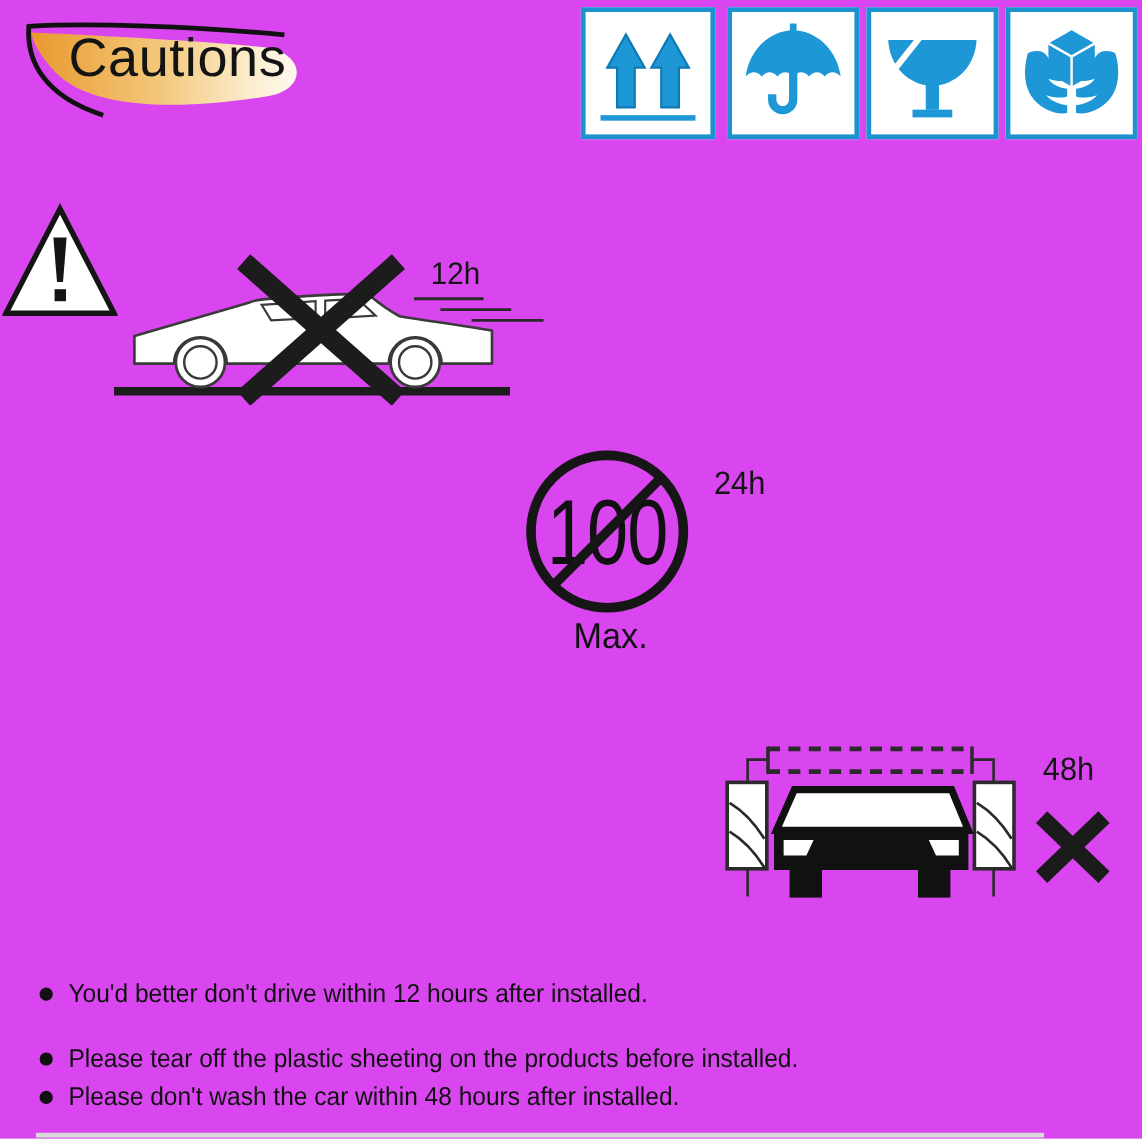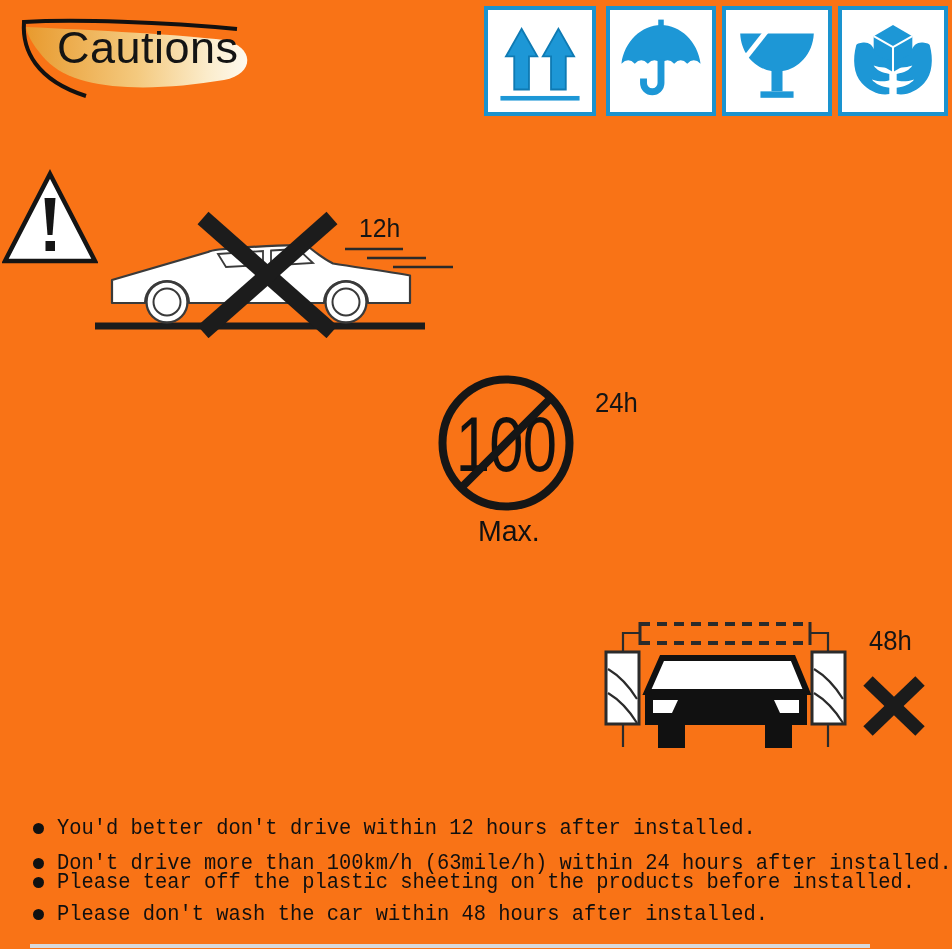--- a/index.html
+++ b/index.html
@@ -1,17 +1,17 @@
 <!DOCTYPE html>
 <html><head>
 <meta charset="utf-8">
 <style>
   html,body{margin:0;padding:0;background:#ffffff;}
   #canvas{
-    position:relative;width:952px;height:949px;background:#f97316;overflow:hidden;
+    position:relative;width:952px;height:949px;background:#d946ef;overflow:hidden;
     font-family:"Liberation Sans", sans-serif;color:#111;
   }
   .abs{position:absolute;}
   
   #logo-svg{position:absolute;left:14px;top:12px;}
   #title{
     position:absolute;left:57px;top:24px;font-size:45px;font-weight:400;
     letter-spacing:.5px;color:#141414;line-height:1.05;
   }
   
@@ -24,21 +24,21 @@
   .hours{font-size:26px;color:#151515;letter-spacing:0;transform:scaleX(.95);transform-origin:left center;}
   #label-12h{left:359px;top:213px;}
   #label-24h{left:595px;top:388px;font-size:27px;}
   #label-48h{left:869px;top:626px;font-size:27px;}
   #label-max{left:478px;top:514px;font-size:30px;transform:scaleX(.95);transform-origin:left center;}
   #speed-value{
     left:436px;top:404px;width:140px;text-align:center;font-size:77px;line-height:80px;
     font-weight:400;color:#111;transform:scaleX(.8);transform-origin:center;letter-spacing:-1px;
   }
   
-  .note{position:absolute;left:33px;display:flex;align-items:center;font-family:Liberation Mono, monospace;}
+  .note{position:absolute;left:33px;display:flex;align-items:center;}
   .note .dot{width:11px;height:11px;border-radius:50%;background:#111;flex:0 0 auto;margin-right:13px;}
   .note .txt{font-size:21.5px;color:#101010;white-space:nowrap;transform:scaleX(.95);transform-origin:left center;}
   #note-0{top:816px;}
   #note-1{top:851px;}
   #note-2{top:902px;text-align:right;}
   #note-3{top:870px;}
   #bottom-strip{position:absolute;left:30px;top:944px;width:840px;height:4px;background:#d9d9d9;}
 </style>
 </head>
 <body>
@@ -172,24 +172,20 @@
   <div class="abs hours" id="label-48h">48h</div>
   <svg class="abs" style="left:862px;top:676px;" width="64" height="60" viewBox="0 0 64 60">
     <line x1="6" y1="5" x2="58" y2="55" stroke="#1b1b1b" stroke-width="13.5"></line>
     <line x1="58" y1="5" x2="6" y2="55" stroke="#1b1b1b" stroke-width="13.5"></line>
   </svg>
 
   <div class="note" id="note-0">
     <span class="dot"></span>
     <span class="txt">You'd better don't drive within 12 hours after installed.</span>
   </div>
-  <div class="note" id="note-1">
-    <span class="dot"></span>
-    <span class="txt">Don't drive more than 100km/h (63mile/h) within 24 hours after installed.</span>
-  </div>
   <div class="note" id="note-2">
     <span class="dot"></span>
     <span class="txt">Please don't wash the car within 48 hours after installed.</span>
   </div>
   <div class="note" id="note-3">
     <span class="dot"></span>
     <span class="txt">Please tear off the plastic sheeting on the products before installed.</span>
   </div>
 
   <div id="bottom-strip"></div>

